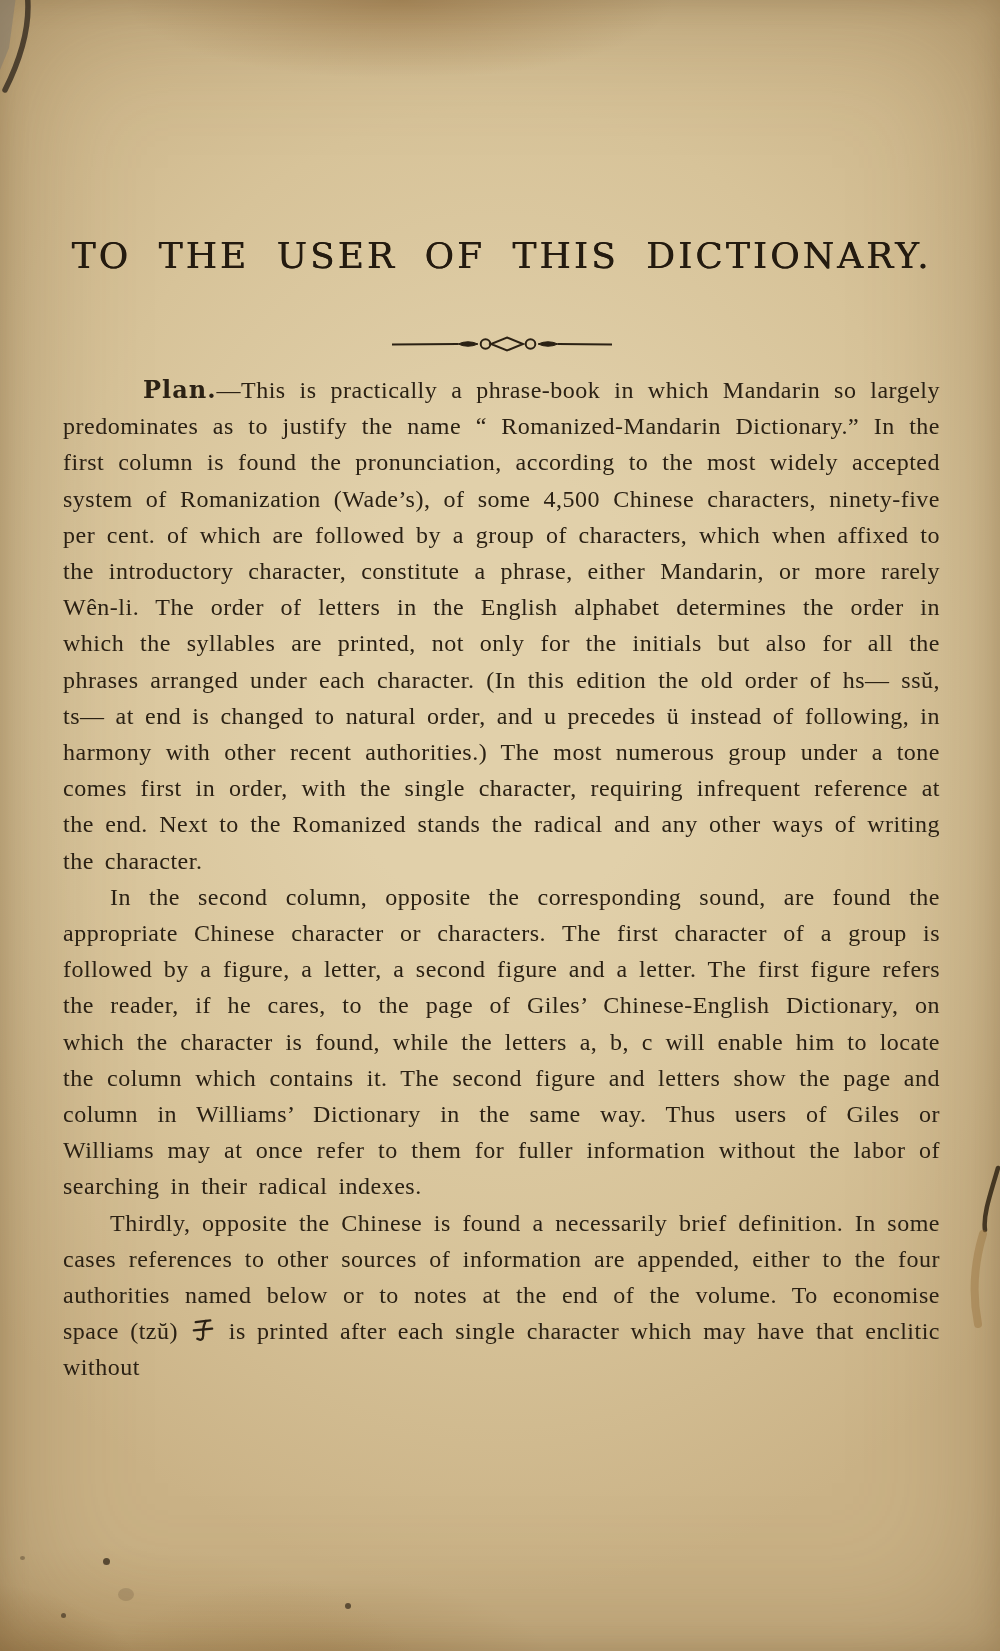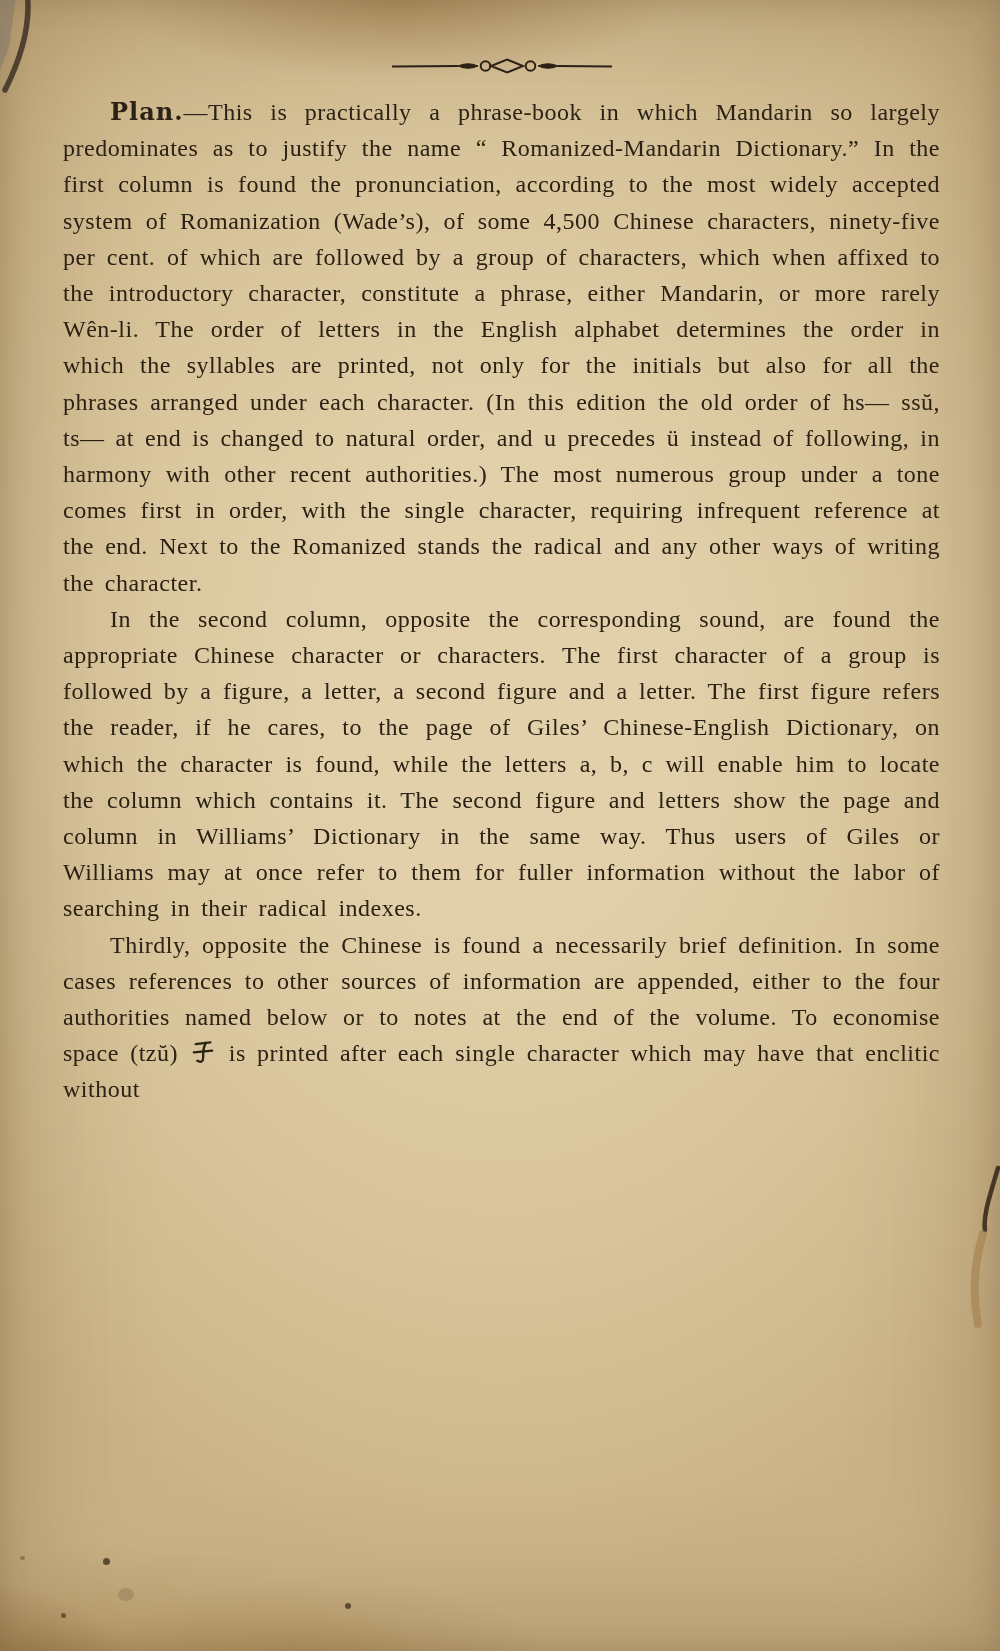--- a/index.html
+++ b/index.html
@@ -40,21 +40,21 @@
   .body-text{
     margin-top:4px;
     font-size:24px;line-height:36.2px;
     color:var(--ink);
     text-align:justify;
     word-spacing:4.5px;letter-spacing:.5px;
   }
   .body-text p{margin:0;text-indent:47px;}
   p.justify-last{text-align-last:justify;}
   .it{}
-  .bl{font-weight:bold;letter-spacing:1px;font-family:"DejaVu Serif",serif;}
+  .bl{font-weight:bold;letter-spacing:1px;font-family:"DejaVu Serif",serif;margin-left:33px;}
   svg.tzu{display:inline-block;vertical-align:-3px;margin:0 3px;}
   svg.tzu path{stroke:var(--ink);stroke-width:2.5;fill:none;stroke-linecap:round;stroke-linejoin:round;}
   .corner-mark{position:absolute;left:0;top:-4px;width:44px;height:100px;}
   .pen-mark{position:absolute;right:-2px;top:1160px;width:34px;height:170px;}
   .speck{position:absolute;border-radius:50%;background:#463826;}
   .speck.s1{left:103px;top:1558px;width:7px;height:7px;opacity:.85;}
   .speck.s2{left:345px;top:1603px;width:6px;height:6px;opacity:.8;}
   .speck.s3{left:61px;top:1613px;width:5px;height:5px;opacity:.7;}
   .speck.s4{left:20px;top:1556px;width:5px;height:4px;opacity:.4;}
   .speck.s5{left:118px;top:1588px;width:16px;height:13px;opacity:.18;}
@@ -64,20 +64,21 @@
 
 <div class="page">
 
   <svg class="corner-mark" viewBox="0 0 44 100" aria-hidden="true">
     <polygon points="0,0 16,0 9,52 0,74" fill="rgba(120,115,108,0.45)"></polygon>
     <path d="M27 -4 C31 26 23 58 5 94" stroke="rgba(52,43,31,0.8)" stroke-width="5.5" fill="none" stroke-linecap="round"></path>
   </svg>
 
   <div class="content">
 
+    <h1 class="title">TO THE USER OF THIS DICTIONARY.</h1>
 
     <div class="divider">
       <svg width="220" height="16" viewBox="0 0 220 16" aria-hidden="true">
         <path d="M0 8.5 L66 8" class="div-stroke"></path>
         <path d="M66 8 Q76 3.5 86 8 Q76 12.5 66 8 Z" class="div-fill"></path>
         <circle cx="93.5" cy="8" r="4.8" class="div-stroke"></circle>
         <path d="M115 1.5 L131 8 L115 14.5 L99 8 Z" class="div-stroke"></path>
         <circle cx="138.5" cy="8" r="4.8" class="div-stroke"></circle>
         <path d="M146 8 Q156 3.5 166 8 Q156 12.5 146 8 Z" class="div-fill"></path>
         <path d="M166 8 L220 8.5" class="div-stroke"></path>

